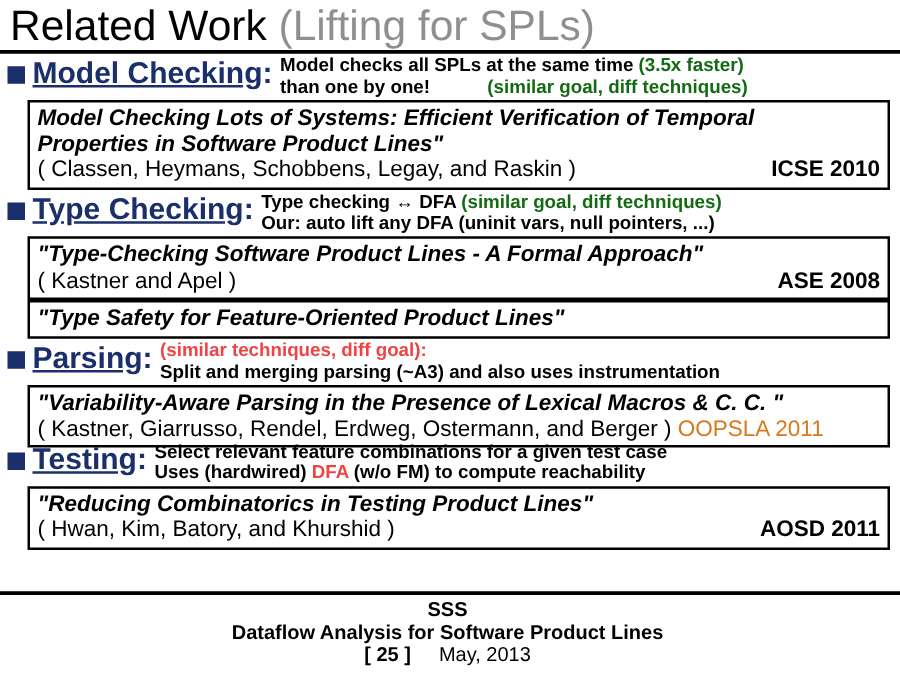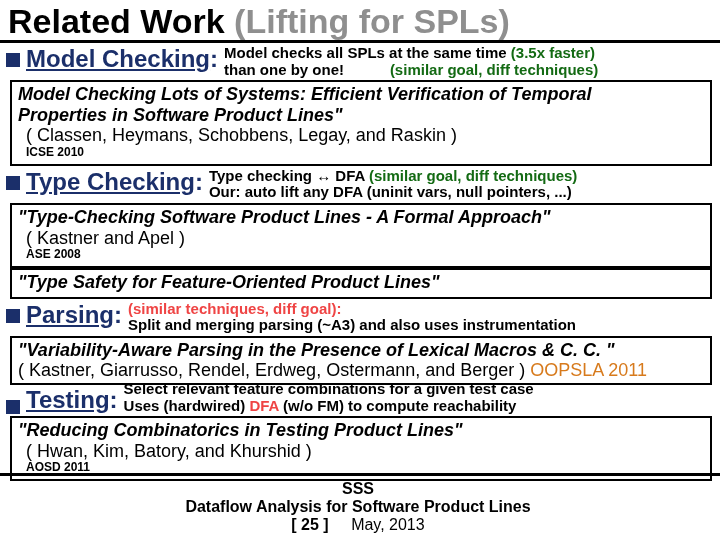--- a/index.html
+++ b/index.html
@@ -12,21 +12,21 @@
     overflow: hidden;
   }
   .slide {
     width: 720px;
     height: 540px;
     position: relative;
     box-sizing: border-box;
   }
   .title {
     font-family: "Arial Black", Arial, sans-serif;
-    font-weight: 700;
+    font-weight: 400;
     font-size: 34px;
     line-height: 1;
     color: #000;
     padding: 4px 8px 2px 8px;
     white-space: nowrap;
   }
   .title .sub {
     color: #8f8f8f;
   }
   .rule {
@@ -71,41 +71,40 @@
     font-weight: 700;
     line-height: 1.1;
     flex: 1;
     padding-top: 0px;
   }
   .sec-desc .pos { color: #136a13; }
   .sec-desc .neg { color: #ef4444; }
 
   .box {
     border: 2px solid #000;
-    margin: 2px 2px 2px 4px;
+    margin: 2px 2px 2px 16px;
     padding: 2px 6px 4px 6px;
     font-size: 18px;
     line-height: 1.15;
   }
   .box .quote {
     font-style: italic;
     font-weight: 700;
   }
   .authors-row {
     display: flex;
     justify-content: space-between;
     align-items: baseline;
-    flex-direction: column;
   }
   .authors {
     font-size: 18px;
   }
   .venue {
     font-weight: 700;
-    font-size: 12px;
+    font-size: 18px;
     white-space: nowrap;
     margin-left: 8px;
   }
   .venue-orange {
     color: #d77a1c;
     font-weight: 400;
   }
 
   .footer {
     position: absolute;
@@ -192,21 +191,21 @@
     </div>
     <div class="box" style="padding-bottom:2px;">
       <div class="quote">"Variability-Aware Parsing in the Presence of Lexical Macros &amp; C. C. "</div>
       <div class="authors-row" style="position:relative;">
         <span class="authors">
           <span>( Kastner, Giarrusso, Rendel, Erdweg, Ostermann, and Berger ) </span><span class="venue-orange">OOPSLA 2011</span>
         </span>
       </div>
     </div>
 
-    <div class="sec-line" style="margin-top:-6px;align-items:flex-end;">
+    <div class="sec-line" style="margin-top:-6px;">
       <span class="sq"></span>
       <span>
         <span class="sec-head">Testing</span><span class="colon">:</span>
       </span>
       <div class="sec-desc">
         <span>Select relevant feature combinations for a given test case</span><br>
         <span>Uses (hardwired) </span><span class="neg">DFA</span><span> (w/o FM) to compute reachability</span>
       </div>
     </div>
     <div class="box">

